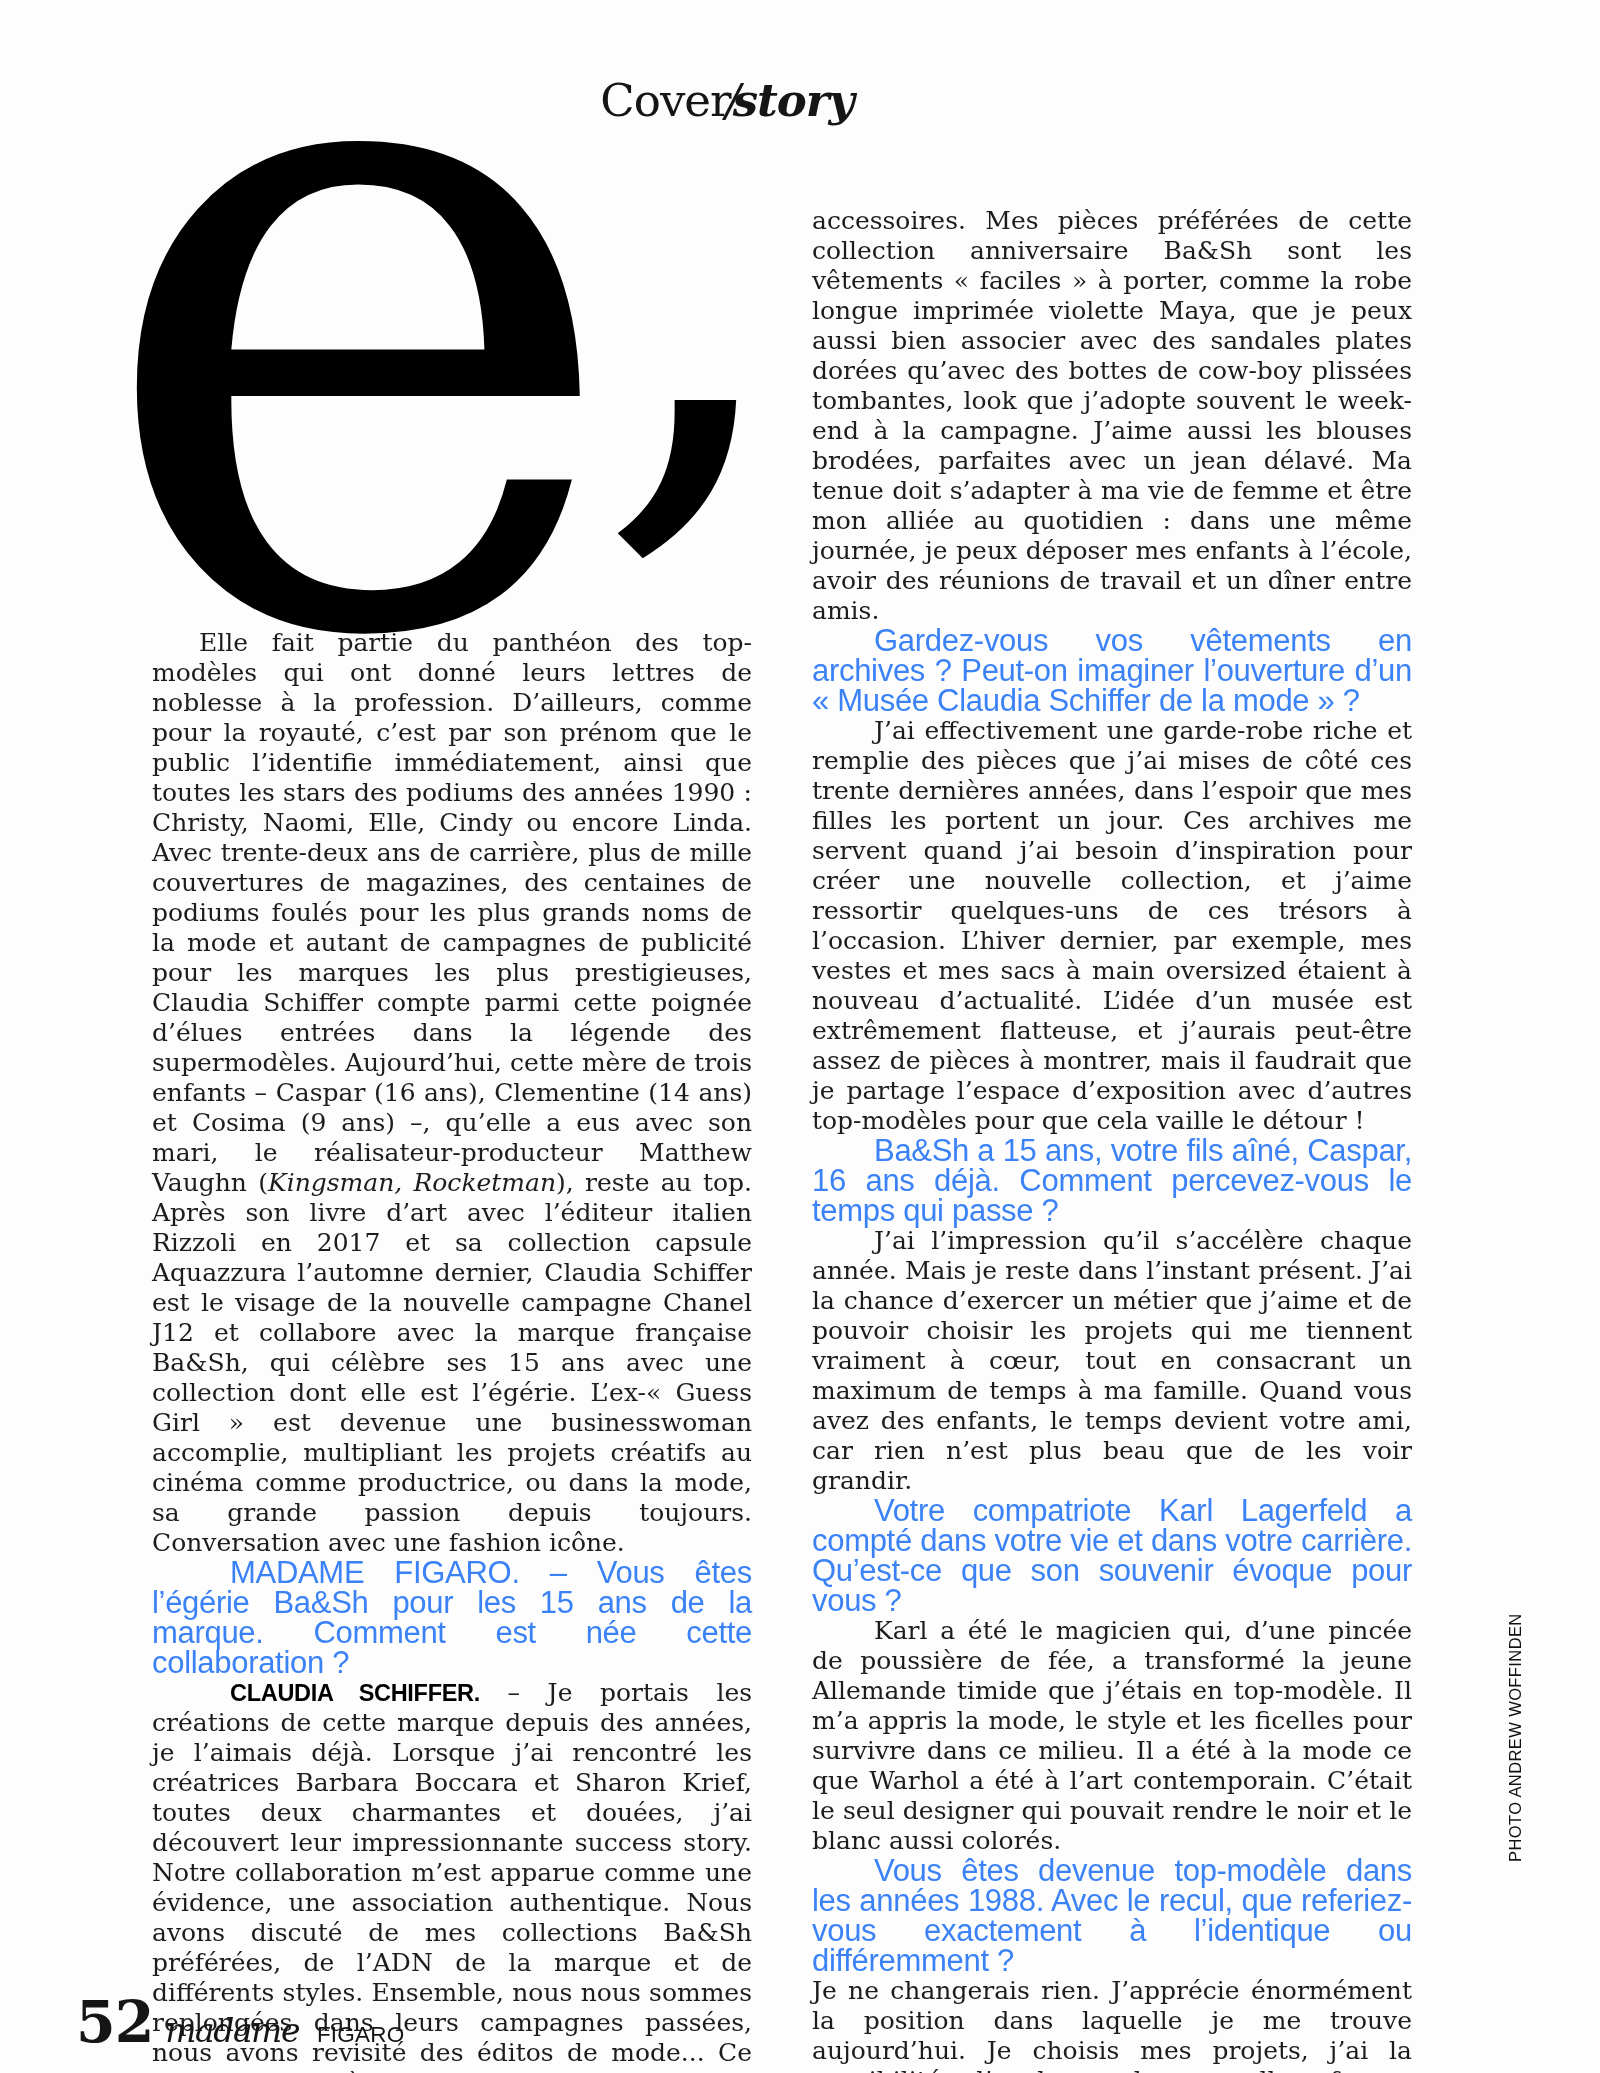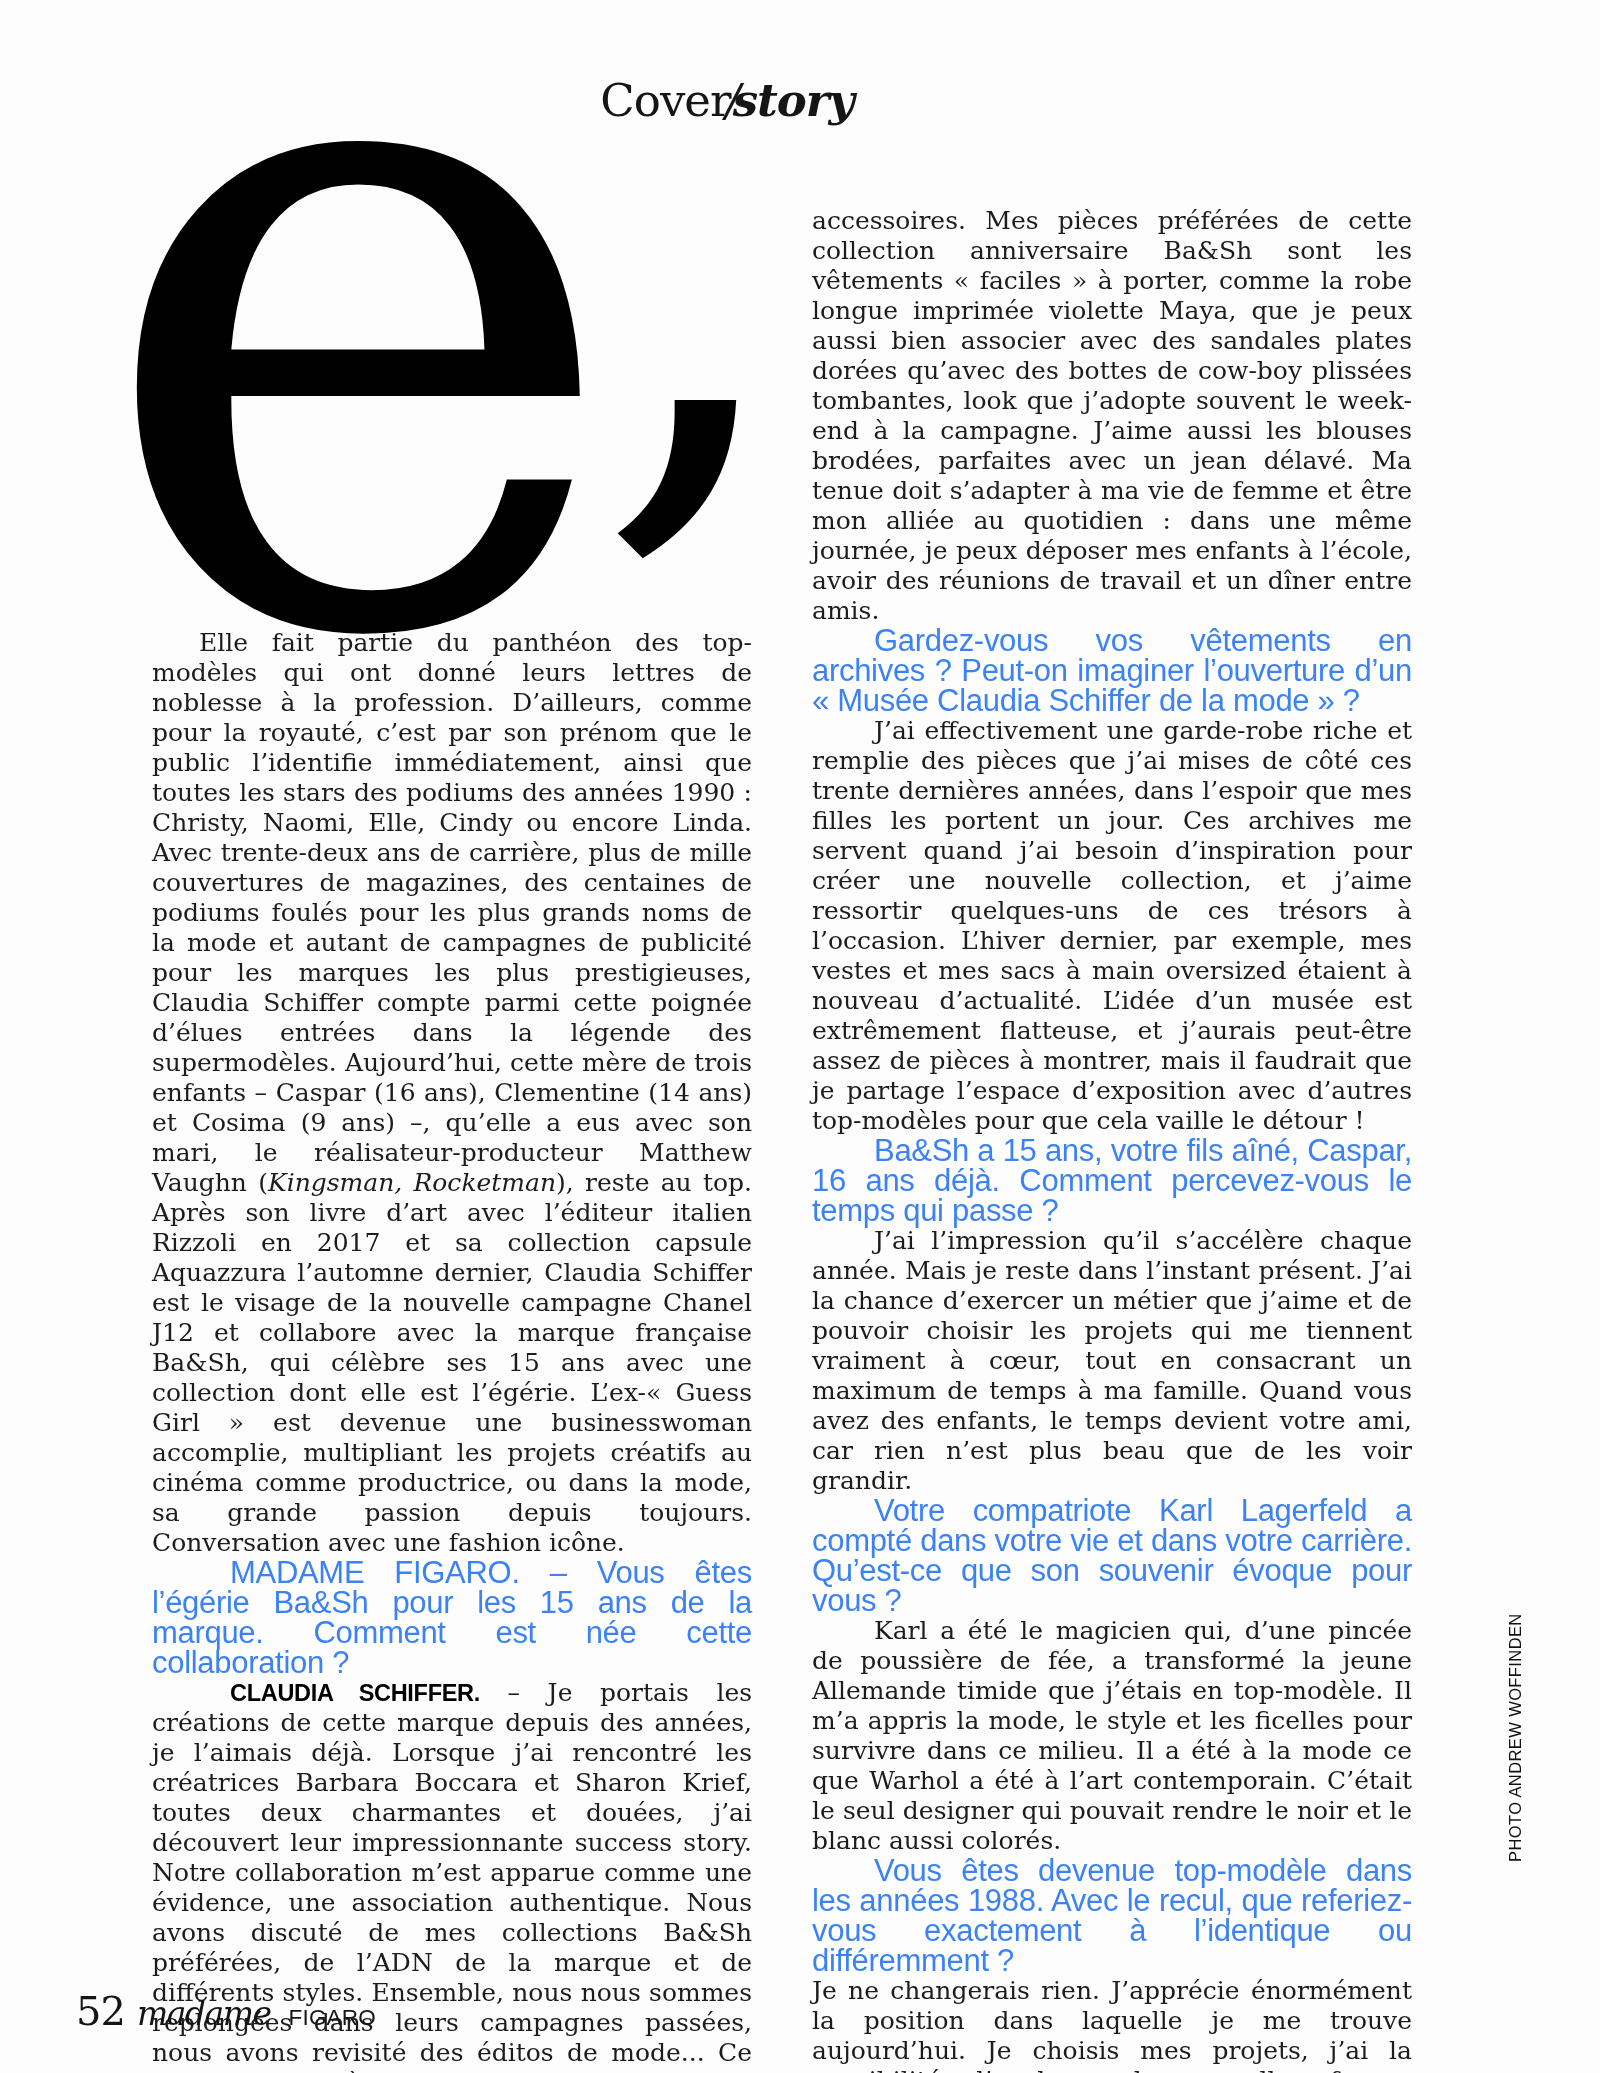--- a/index.html
+++ b/index.html
@@ -93,21 +93,21 @@
   }
 
   
   .page-footer {
     position: absolute;
     left: 76px; top: 1988px;
     display: flex; align-items: baseline;
     color: #151515;
     white-space: nowrap;
   }
-  .pageno   { font-family: "DejaVu Serif", serif; font-size: 40px; letter-spacing: -1px; }
+  .pageno   { font-family: "DejaVu Serif", serif; font-size: 57px; letter-spacing: -1px; font-weight: bold; }
   .brand-it { font-family: "DejaVu Serif", serif; font-style: italic; font-size: 33px; letter-spacing: -1.5px; margin-left: 12px; }
   .brand-caps { font-family: "Liberation Sans", "DejaVu Sans", sans-serif; font-size: 22.5px; letter-spacing: 0.2px; margin-left: 18px; }
 
   i { font-style: italic; }
 </style>
 </head>
 <body>
 
 <div class="page">
 

